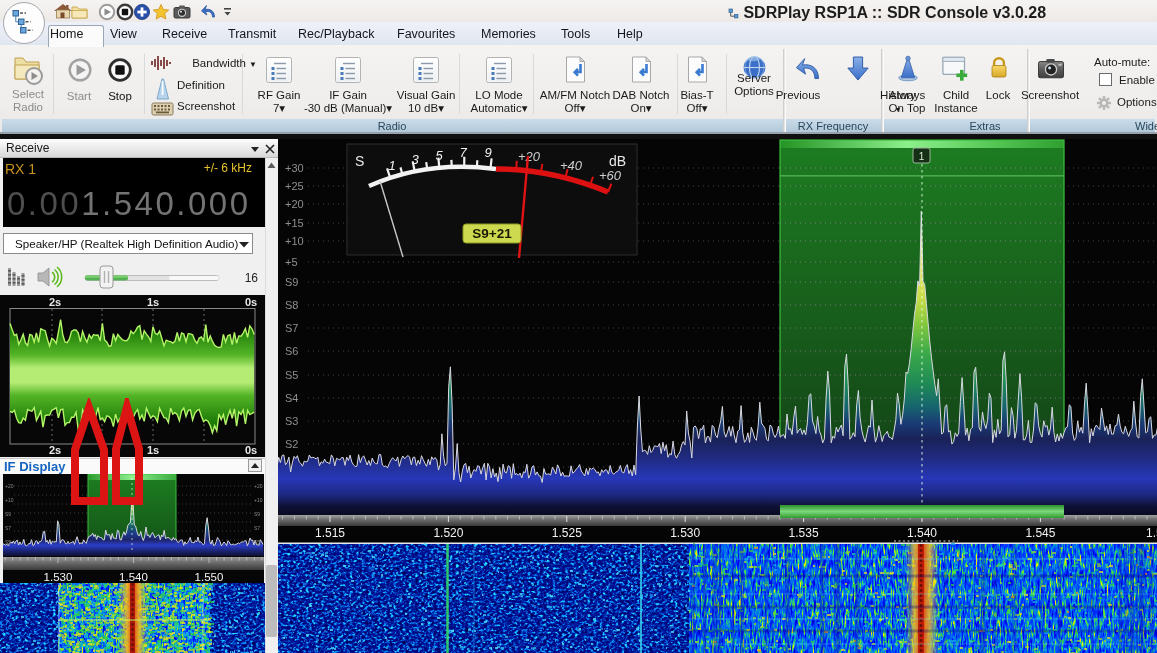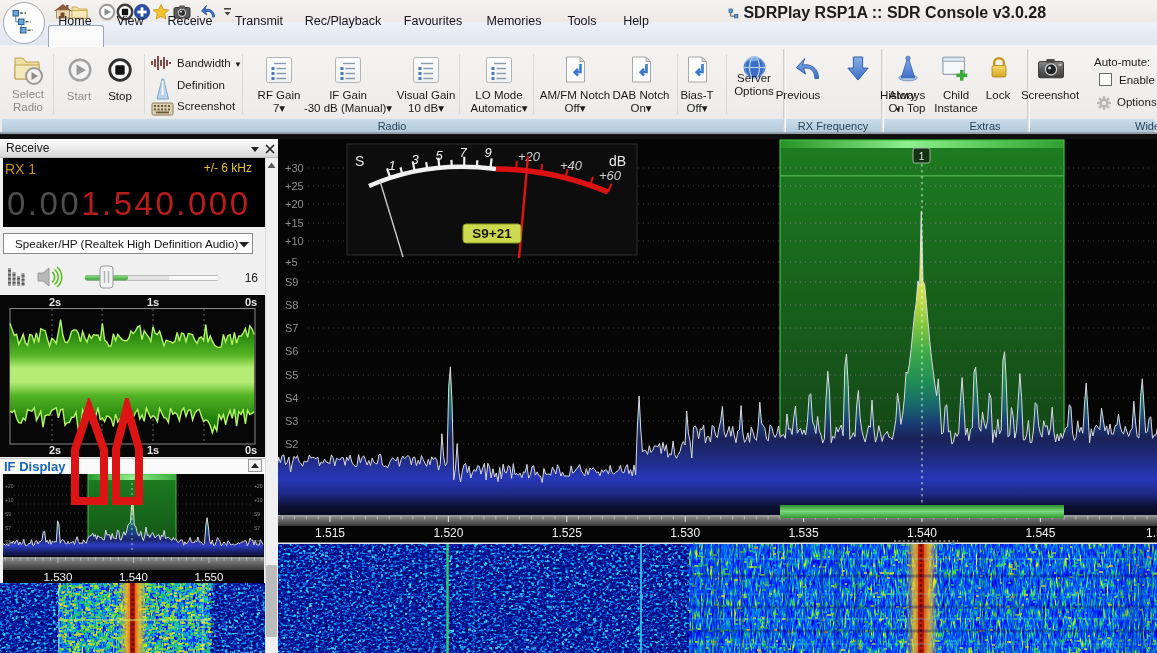--- a/index.html
+++ b/index.html
@@ -2,21 +2,21 @@
 <html><head><meta charset="utf-8"><style>
 *{margin:0;padding:0;box-sizing:border-box}
 html,body{width:1157px;height:653px;overflow:hidden;background:#f0efee;
 font-family:"Liberation Sans",sans-serif;-webkit-font-smoothing:antialiased}
 .ab{position:absolute}
 .lbl{position:absolute;font-size:11.5px;color:#1a1a1a;text-align:center;line-height:13px;white-space:nowrap}
 .glbl{position:absolute;font-size:11px;color:#29465c;text-align:center;top:119px;height:13px;line-height:14px}
 .sep{position:absolute;top:54px;height:60px;width:1px;background:#d9d9d9}
 .gsep{position:absolute;top:49px;height:84px;width:3px;
 background:linear-gradient(90deg,#cfcfcf 0 1px,#fbfbfb 2px 3px)}
-.tab{position:absolute;top:14px;height:18px;font-size:12.5px;color:#15151c;text-align:center}
+.tab{position:absolute;top:27px;height:18px;font-size:12.5px;color:#15151c;}
 </style></head>
 <body>
 <svg width="0" height="0" style="position:absolute">
     <defs>
 <linearGradient id="gbtn" x1="0" y1="0" x2="0" y2="1">
         <stop offset="0" stop-color="#ffffff"></stop>
         <stop offset="1" stop-color="#edeff1"></stop>
       </linearGradient>
 <linearGradient id="gblue" x1="0" y1="0" x2="0" y2="1">
         <stop offset="0" stop-color="#8ab0e8"></stop>
@@ -187,21 +187,21 @@
       <rect x="14.5" y="50" width="2" height="2"></rect>
       <rect x="18" y="50" width="2" height="2"></rect>
       <rect x="4" y="53.5" width="2" height="2"></rect>
       <rect x="7.5" y="53.5" width="2" height="2"></rect>
       <rect x="11" y="53.5" width="2" height="2"></rect>
       <rect x="14.5" y="53.5" width="2" height="2"></rect>
       <rect x="18" y="53.5" width="2" height="2"></rect>
       <rect x="6" y="56.5" width="13" height="1.8"></rect>
     </g>
 </svg>
-<div class="lbl" style="left:177px;top:57px;width:80px;text-align:left">Bandwidth <span style="font-size:8px">▼</span></div>
+<div class="lbl" style="left:177px;top:57px;width:80px;text-align:right">Bandwidth <span style="font-size:8px">▼</span></div>
 <div class="lbl" style="left:177px;top:79px;width:80px;text-align:left">Definition</div>
 <div class="lbl" style="left:177px;top:100px;width:80px;text-align:left">Screenshot</div>
 <svg class="ab" style="left:266px;top:57px" width="26" height="26" viewBox="0 0 26 26">
     <rect x="0.5" y="0.5" width="25" height="25" rx="2" fill="#fcfcfc" stroke="#b2b2b2"></rect>
     <rect x="1.5" y="1.5" width="23" height="23" rx="1" fill="url(#gbtn)"></rect>
     <line x1="8" y1="6.5" x2="20" y2="6.5" stroke="#8a9aaa" stroke-width="1.4"></line>
     <g fill="#4a7ab8">
       <rect x="5.5" y="10" width="3" height="3"></rect>
       <rect x="5.5" y="15" width="3" height="3"></rect>
       <rect x="5.5" y="20" width="3" height="3"></rect>
@@ -343,21 +343,21 @@
 <div class="ab" style="left:0;top:139px;width:278px;height:514px;background:#f0f0f0"></div>
 <div class="ab" style="left:0;top:139px;width:279px;height:19px;background:linear-gradient(#fefefe,#d8d8d8);border-bottom:1px solid #b8b8b8"></div>
 <div class="ab" style="left:6px;top:141px;font-size:12px;color:#1a1a1a">Receive</div>
 <svg class="ab" style="left:250px;top:144px" width="26" height="11" viewBox="0 0 26 11">
     <path d="M1 3 L9 3 L5 8 Z" fill="#222"></path>
     <path d="M16 1 L24 9 M24 1 L16 9" stroke="#222" stroke-width="1.6"></path>
   </svg>
 <div class="ab" style="left:3px;top:158px;width:262px;height:69px;background:#000"></div>
 <div class="ab" style="left:5px;top:161px;font-size:14px;color:#c8921e">RX 1</div>
 <div class="ab" style="left:0;top:161px;width:252px;text-align:right;font-size:12px;color:#e6c42e">+/- 6 kHz</div>
-<div class="ab" style="left:7px;top:185px;font-size:33px;letter-spacing:2.5px;color:#4e4e4e">0.00<span style="color:#b91c1c">1.540.000</span></div>
+<div class="ab" style="left:7px;top:185px;font-size:33px;letter-spacing:2.5px;color:#4e4e4e">0.00<span style="color:#737373">1.540.000</span></div>
 <div class="ab" style="left:3px;top:233px;width:250px;height:21px;background:#fff;border:1px solid #8a8a8a;font-size:11.6px;line-height:19px;color:#111;padding-left:11px">Speaker/HP (Realtek High Definition Audio)</div>
 <svg class="ab" style="left:238px;top:241px" width="12" height="7" viewBox="0 0 12 7">
     <path d="M1 1 L11 1 L6 6.5 Z" fill="#222"></path>
   </svg>
 <svg class="ab" style="left:6px;top:264px" width="254" height="26" viewBox="0 0 254 26">
 <g fill="#9a9a9a">
       <rect x="2" y="4" width="3" height="18"></rect>
       <rect x="6.5" y="8" width="3" height="14"></rect>
       <rect x="11" y="12" width="3" height="10"></rect>
       <rect x="15.5" y="9" width="3" height="13"></rect>

